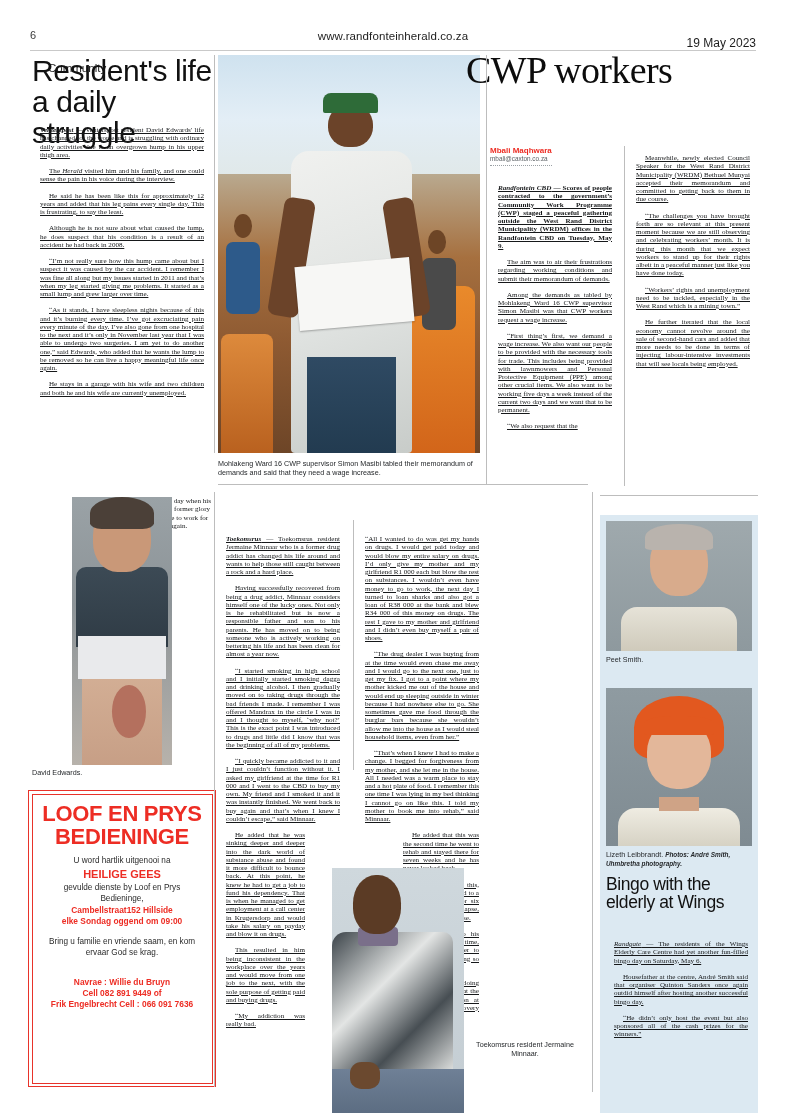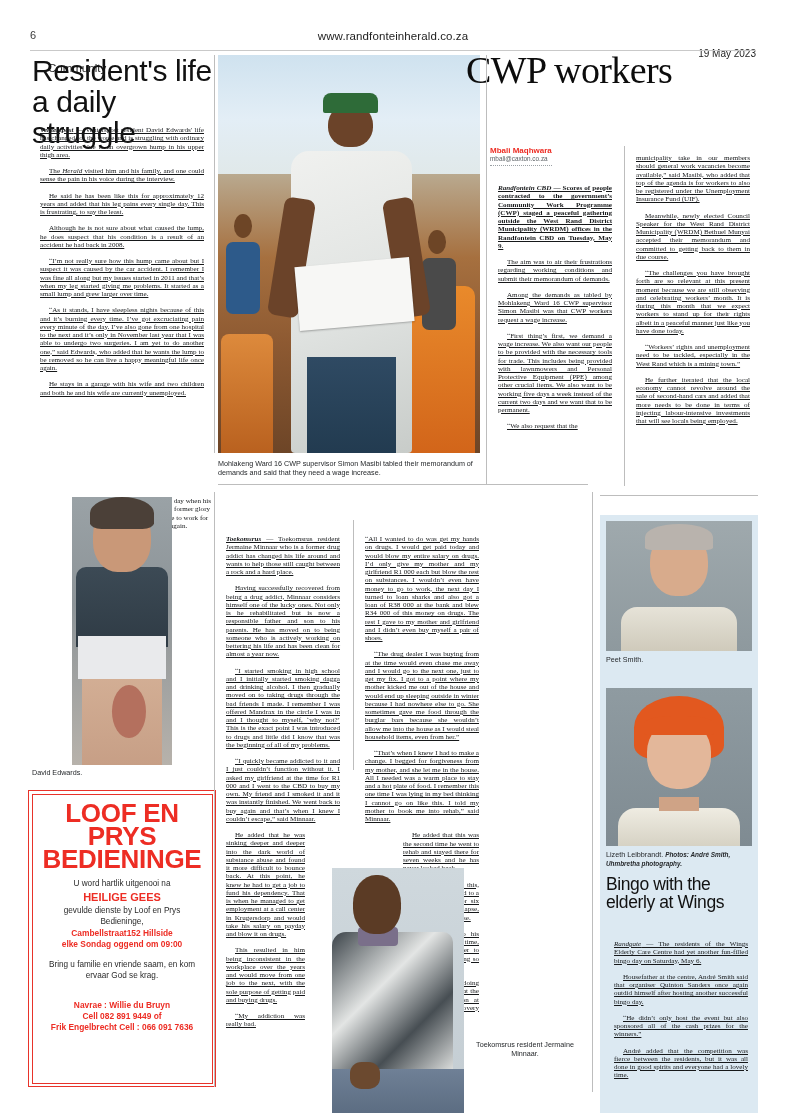--- a/index.html
+++ b/index.html
@@ -7,21 +7,21 @@
        font-family:"Liberation Serif", serif; color:#141414;
        -webkit-font-smoothing:antialiased;}
   .page{position:absolute;inset:0;width:786px;height:1113px;overflow:hidden;background:#fff;}
 
   
   .masthead{position:absolute;left:30px;top:26px;width:726px;height:22px;
             font-family:"Liberation Sans", sans-serif;}
   .mh-pageno{position:absolute;left:0;top:3px;font-size:11px;color:#3b3b3b;}
   .mh-section{position:absolute;left:18px;top:4px;font-size:11.5px;color:#1d1d1d;margin-top:32px;}
   .mh-url{position:absolute;left:0;right:0;top:4px;text-align:center;font-size:11.5px;color:#1d1d1d;letter-spacing:.1px;}
-  .mh-date{position:absolute;right:0;top:22px;font-size:10px;color:#1d1d1d;}
+  .mh-date{position:absolute;right:0;top:10px;font-size:12px;color:#1d1d1d;}
   .mh-rule{position:absolute;left:30px;top:50px;width:726px;height:1px;background:#c9c9c9;}
 
   
   .hl{font-family:"Liberation Sans", sans-serif;font-weight:400;color:#111;
       letter-spacing:-.4px;line-height:1.04;}
   .serif-hl{font-family:"Liberation Serif", serif;font-weight:400;color:#0c0c0c;
       letter-spacing:-.6px;line-height:.98;}
   .body{font-size:7.1px;line-height:8.25px;text-align:justify;
         font-family:"Liberation Serif", serif;color:#16181a;
         -webkit-hyphens:auto;hyphens:auto;}
@@ -46,21 +46,21 @@
   #res-wrap-text{position:absolute;left:100px;top:497px;width:112px;
                  font-size:7.1px;line-height:8.4px;text-align:center;
                  font-family:"Liberation Serif", serif;color:#16181a;}
 
   
   #advert{position:absolute;left:28px;top:790px;width:186px;height:295px;
           border:1.6px solid #e8332a;background:#fff;}
   #advert .ad-in{position:absolute;inset:2.5px;border:1px solid #e8332a;
                  padding:7px 9px 0;box-sizing:border-box;text-align:center;}
   .ad-t1,.ad-t2{font-family:"Liberation Sans", sans-serif;font-weight:bold;
-                color:#ed2d24;font-size:26px;line-height:23px;letter-spacing:-.3px;}
+                color:#ed2d24;font-size:22px;line-height:23px;letter-spacing:-.3px;}
   .ad-p{font-family:"Liberation Sans", sans-serif;font-size:8.2px;
         line-height:11.4px;color:#2b2b2b;margin:0;}
   .ad-red{font-family:"Liberation Sans", sans-serif;font-weight:bold;
           color:#ed2d24;font-size:9.4px;line-height:12px;margin:0;}
   .ad-red.s{font-size:8.4px;line-height:11px;}
   .ad-gap{height:9px;}
 
   
   #cwp-photo{position:absolute;left:218px;top:55px;width:262px;height:398px;overflow:hidden;}
   #cwp-caption{position:absolute;left:218px;top:459px;width:262px;}
@@ -267,21 +267,20 @@
 
   <div class="body" id="cwp-col1">
     <p class="noind lead"><i>Randfontein CBD</i><span> — Scores of people contracted to the government’s Community Work Programme (CWP) staged a peaceful gathering outside the West Rand District Municipality (WRDM) offices in the Randfontein CBD on Tuesday, May 9.</span></p>
     <p>The aim was to air their frustrations regarding working conditions and submit their memorandum of demands.</p>
     <p>Among the demands as tabled by Mohlakeng Ward 16 CWP supervisor Simon Masibi was that CWP workers request a wage increase.</p>
     <p>“First thing’s first, we demand a wage increase. We also want our people to be provided with the necessary tools for trade. This includes being provided with lawnmowers and Personal Protective Equipment (PPE) among other crucial items. We also want to be working five days a week instead of the current two days and we want that to be permanent.</p>
     <p>“We also request that the</p>
   </div>
 
   <div class="body" id="cwp-col2">
-    <p class="noind">municipality take in our members should general work vacancies become available,” said Masibi, who added that top of the agenda is for workers to also be registered under the Unemployment Insurance Fund (UIF).</p>
     <p>Meanwhile, newly elected Council Speaker for the West Rand District Municipality (WRDM) Bethuel Munyai accepted their memorandum and committed to getting back to them in due course.</p>
     <p>“The challenges you have brought forth are so relevant at this present moment because we are still observing and celebrating workers’ month. It is during this month that we expect workers to stand up for their rights albeit in a peaceful manner just like you have done today.</p>
     <p>“Workers’ rights and unemployment need to be tackled, especially in the West Rand which is a mining town.”</p>
     <p>He further iterated that the local economy cannot revolve around the sale of second-hand cars and added that more needs to be done in terms of injecting labour-intensive investments that will see locals being employed.</p>
   </div>
 
   <div class="hrule" style="left:218px;top:484px;width:370px;"></div>
 
   <div class="body" id="drug-col1">
     <p class="noind"><i><b>Toekomsrus</b></i><span> — Toekomsrus resident Jermaine Minnaar who is a former drug addict has changed his life around and wants to help those still caught between a rock and a hard place.</span></p>
@@ -348,21 +347,20 @@
 
   <div class="hl" id="bingo-head">
     <div>Bingo with the</div>
     <div>elderly at Wings</div>
   </div>
 
   <div class="body" id="bingo-body">
     <p class="noind"><i>Randgate</i><span> — The residents of the Wings Elderly Care Centre had yet another fun-filled bingo day on Saturday, May 6.</span></p>
     <p>Housefather at the centre, André Smith said that organiser Quinton Sanders once again outdid himself after hosting another successful bingo day.</p>
     <p>“He didn’t only host the event but also sponsored all of the cash prizes for the winners.”</p>
-    <p>André added that the competition was fierce between the residents, but it was all done in good spirits and everyone had a lovely time.</p>
   </div>
 
   <div class="vrule" style="left:214px;top:55px;height:398px;"></div>
   <div class="vrule" style="left:486px;top:55px;height:430px;"></div>
   <div class="vrule" style="left:214px;top:492px;height:595px;"></div>
   <div class="vrule" style="left:353px;top:520px;height:250px;"></div>
   <div class="vrule" style="left:592px;top:492px;height:600px;"></div>
   <div class="vrule" style="left:624px;top:146px;height:340px;"></div>
   <div class="hrule" style="left:600px;top:495px;width:158px;"></div>
 

